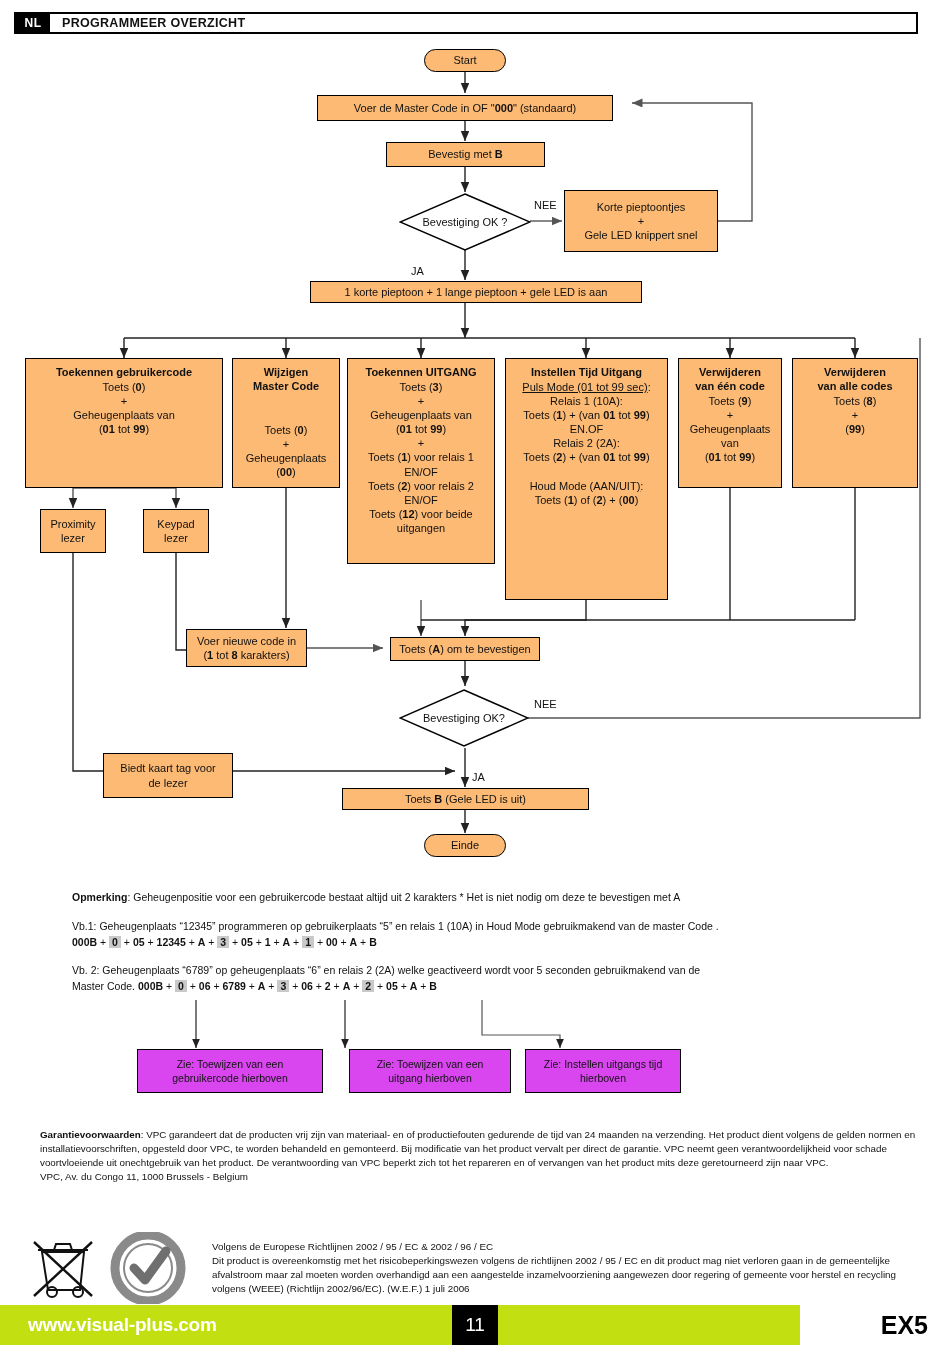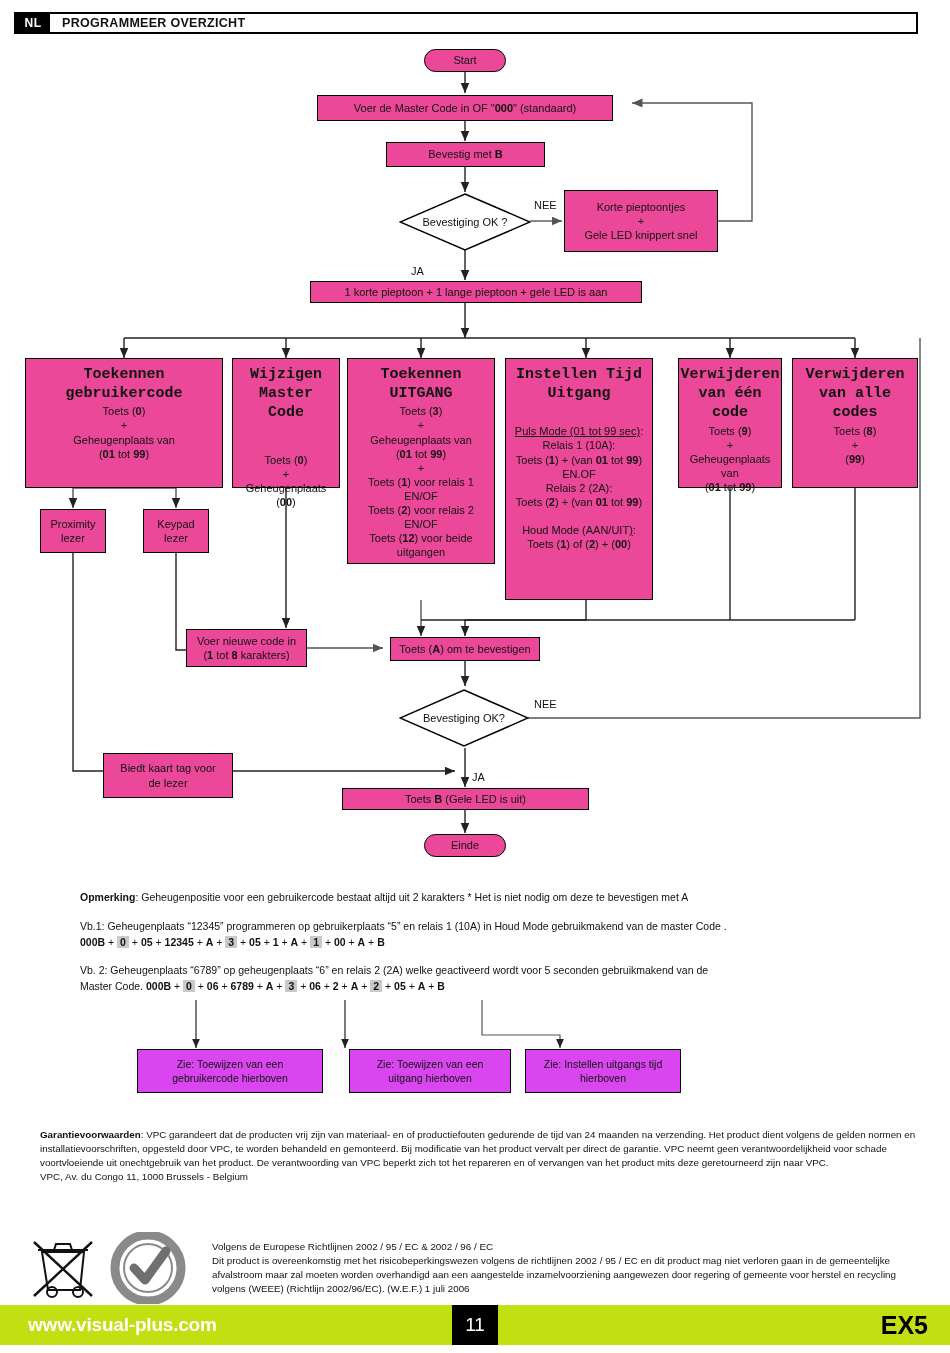--- a/index.html
+++ b/index.html
@@ -10,55 +10,55 @@
   
   #header-bar{position:absolute;left:14px;top:12px;width:904px;height:22px;
      border:2px solid #000;box-sizing:border-box;display:flex;align-items:stretch;}
   #lang-badge{width:34px;background:#000;color:#fff;font-weight:bold;font-size:12px;
      display:flex;align-items:center;justify-content:center;letter-spacing:.5px;}
   #header-title{flex:1;display:flex;align-items:center;padding-left:12px;
      font-weight:bold;font-size:12.5px;letter-spacing:.3px;}
 
   
   #flow{position:absolute;left:0;top:0;width:950px;height:1110px;}
-  .node{position:absolute;box-sizing:border-box;border:1.4px solid #000;background:#ec4899;
+  .node{position:absolute;box-sizing:border-box;border:1.4px solid #000;background:#fdba74;
         display:flex;flex-direction:column;align-items:center;justify-content:center;
         text-align:center;font-size:11px;line-height:1.28;padding:3px 5px;}
   .node.term{border-radius:40px;}
   .node b{font-weight:bold;}
-  .node .hd{font-weight:bold;font-size:15px;margin-bottom:1px;font-family:Liberation Mono, monospace;}
+  .node .hd{font-weight:bold;font-size:11px;margin-bottom:1px;}
   .node.topal{justify-content:flex-start;padding-top:6px;}
   .u{text-decoration:underline;}
 
   .diamond{position:absolute;}
   .diamond svg{position:absolute;left:0;top:0;}
   .diamond .dtext{position:absolute;inset:0;display:flex;align-items:center;
      justify-content:center;font-size:11px;}
 
   .lbl{position:absolute;font-size:11px;}
 
   
-  #notes{position:absolute;left:80px;top:890px;width:800px;font-size:10.5px;line-height:1.5;}
+  #notes{position:absolute;left:72px;top:890px;width:800px;font-size:10.5px;line-height:1.5;}
   #notes p{margin:0 0 13px 0;}
   #notes .hl{background:#c9c9c9;padding:0 3px;font-weight:bold;}
   #notes b{font-weight:bold;}
 
   .refbox{position:absolute;box-sizing:border-box;border:1.3px solid #000;background:#d946ef;
      display:flex;align-items:center;justify-content:center;text-align:center;
      font-size:10.5px;line-height:1.35;padding:3px 6px;}
 
   
   #warranty{position:absolute;left:40px;top:1128px;width:880px;font-size:9.8px;line-height:1.42;}
   #warranty b{font-weight:bold;}
   #weee-text{position:absolute;left:212px;top:1240px;width:710px;font-size:9.8px;line-height:1.42;}
 
   #logos{position:absolute;left:28px;top:1232px;width:170px;height:72px;}
 
   
-  #footer{position:absolute;left:0;top:1305px;width:950px;height:40px;background:#c2e011;
+  #footer{position:absolute;left:0;top:1305px;width:800px;height:40px;background:#c2e011;
      display:flex;align-items:center;}
   #footer-url{color:#fff;font-weight:bold;font-size:19px;margin-left:28px;letter-spacing:-.2px;}
   #page-num{position:absolute;left:452px;top:1305px;width:46px;height:40px;background:#000;
      color:#fff;font-weight:normal;font-size:19px;display:flex;align-items:center;justify-content:center;}
   #model{position:absolute;right:22px;top:1305px;height:40px;display:flex;align-items:center;
      font-weight:bold;font-size:25px;color:#000;}
 </style>
 </head>
 <body>
 
@@ -175,21 +175,21 @@
       <div class="bdy">Toets (<b>0</b>)<br>+<br>Geheugenplaats van<br>(<b>01</b> tot <b>99</b>)</div>
     </div>
     <div class="node topal" style="left:232px;top:358px;width:108px;height:130px;gap:29px;">
       <div class="hd">Wijzigen<br>Master Code</div>
       <div class="bdy">Toets (<b>0</b>)<br>+<br>Geheugenplaats<br>(<b>00</b>)</div>
     </div>
     <div class="node topal" style="left:347px;top:358px;width:148px;height:206px;">
       <div class="hd">Toekennen UITGANG</div>
       <div class="bdy">Toets (<b>3</b>)<br>+<br>Geheugenplaats van<br>(<b>01</b> tot <b>99</b>)<br>+<br>Toets (<b>1</b>) voor relais 1<br>EN/OF<br>Toets (<b>2</b>) voor relais 2<br>EN/OF<br>Toets (<b>12</b>) voor beide<br>uitgangen</div>
     </div>
-    <div class="node topal" style="left:505px;top:358px;width:148px;height:242px;gap:20px;">
+    <div class="node topal" style="left:505px;top:358px;width:163px;height:242px;">
       <div class="hd">Instellen Tijd Uitgang</div>
       <div class="bdy"><span class="u">Puls Mode (01 tot 99 sec)</span>:<br>Relais 1 (10A):<br>Toets (<b>1</b>) + (van <b>01</b> tot <b>99</b>)<br>EN.OF<br>Relais 2 (2A):<br>Toets (<b>2</b>) + (van <b>01</b> tot <b>99</b>)<br>&nbsp;<br>Houd Mode (AAN/UIT<span class="u">)</span>:<br>Toets (<b>1</b>) of (<b>2</b>) + (<b>00</b>)</div>
     </div>
     <div class="node topal" style="left:678px;top:358px;width:104px;height:130px;">
       <div class="hd">Verwijderen<br>van één code</div>
       <div class="bdy">Toets (<b>9</b>)<br>+<br>Geheugenplaats<br>van<br>(<b>01</b> tot <b>99</b>)</div>
     </div>
     <div class="node topal" style="left:792px;top:358px;width:126px;height:130px;">
       <div class="hd">Verwijderen<br>van alle codes</div>
       <div class="bdy">Toets (<b>8</b>)<br>+<br>(<b>99</b>)</div>

